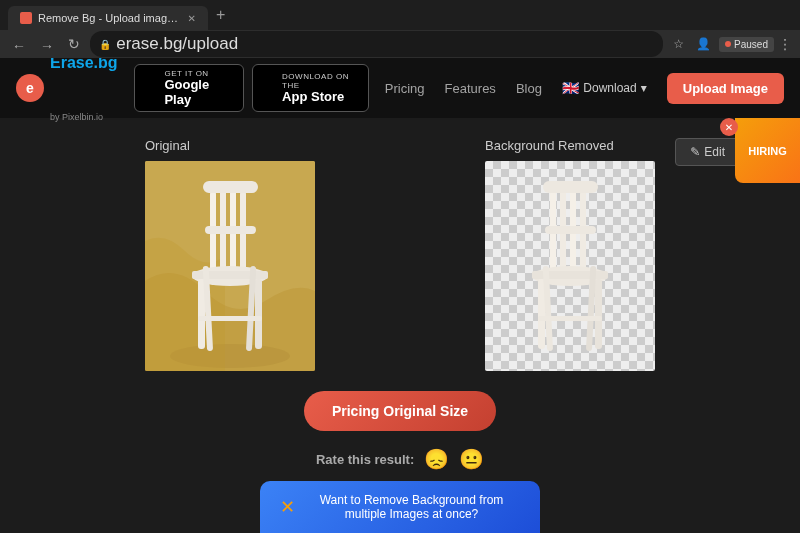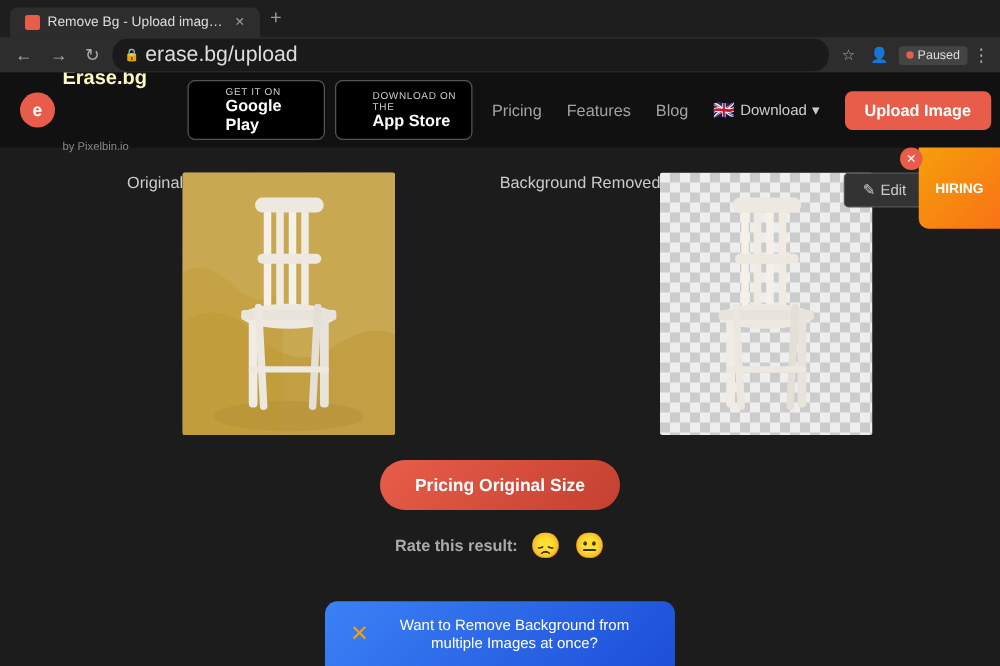--- a/index.html
+++ b/index.html
@@ -158,34 +158,33 @@
       justify-content: center;
       color: white;
       font-size: 14px;
       font-weight: bold;
     }
     .logo-text {
       display: flex;
       flex-direction: column;
     }
     .logo-main {
-      color: #fef9c3;
+      color: #0ea5e9;
       font-size: 16px;
       font-weight: 600;
       line-height: 1.1;
     }
     .logo-sub {
       color: #888;
       font-size: 9px;
       margin-top: 40px;
     }
     .app-store-buttons {
       display: flex;
       gap: 8px;
-      margin-left: 16px;
     }
     .store-btn {
       background: #000;
       border: 1px solid #555;
       border-radius: 6px;
       padding: 4px 10px;
       display: flex;
       align-items: center;
       gap: 6px;
       cursor: pointer;
@@ -258,21 +257,21 @@
     .image-comparison {
       width: 100%;
       display: flex;
       justify-content: space-around;
       align-items: flex-start;
       margin-bottom: 20px;
       position: relative;
     }
     .image-panel {
       display: flex;
-      flex-direction: row;
+      flex-direction: column;
       align-items: center;
       text-align: center;
     }
     .panel-label {
       color: #ccc;
       font-size: 13px;
       margin-bottom: 8px;
       align-self: flex-start;
     }
     .original-img {

